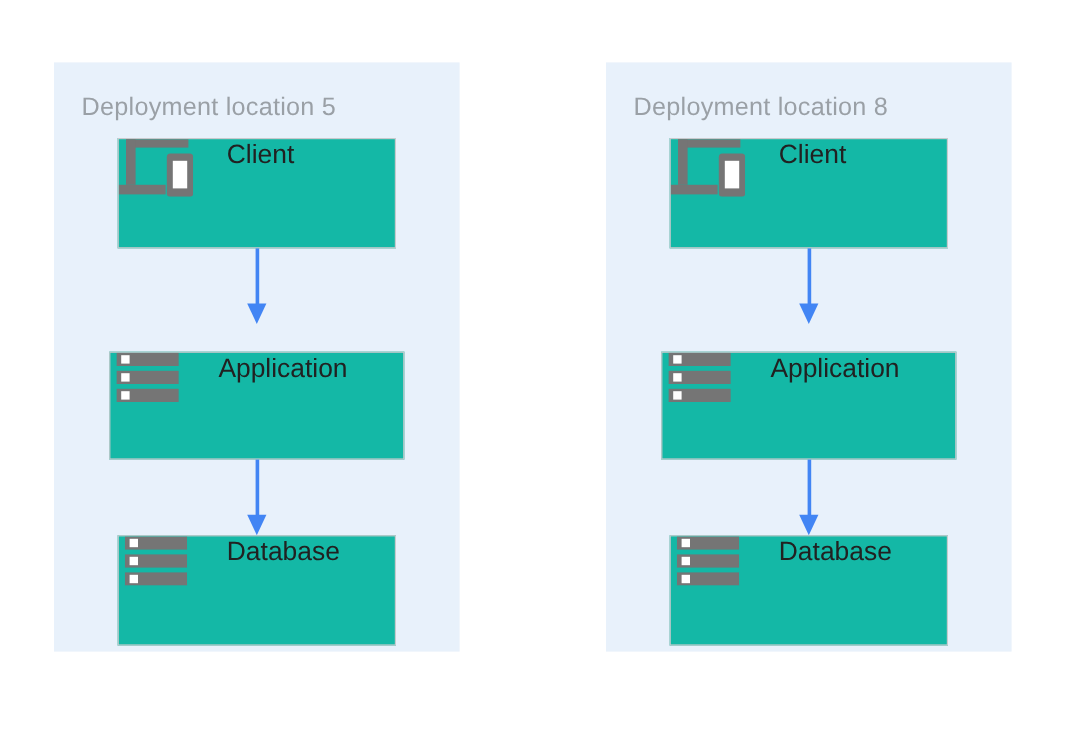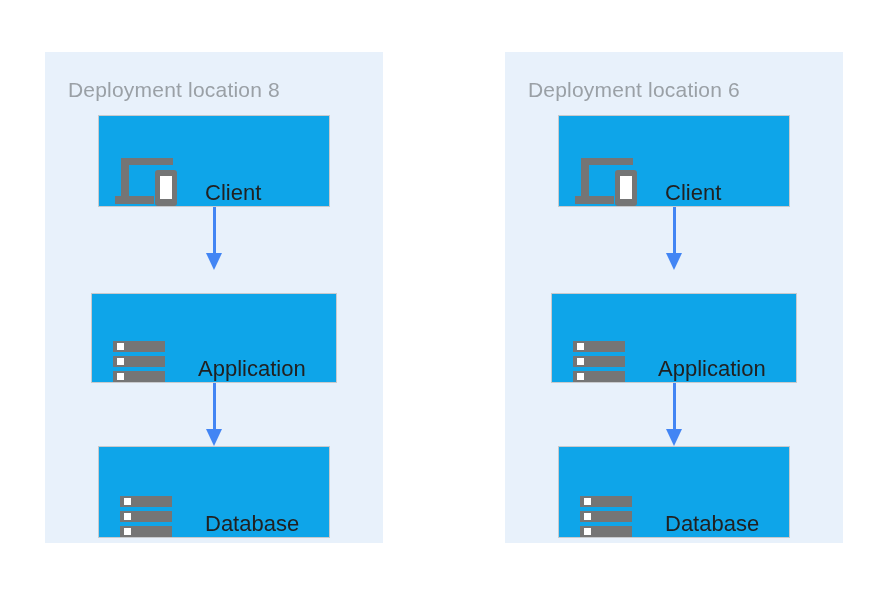--- a/index.html
+++ b/index.html
@@ -39,25 +39,25 @@
     line-height: 24px;
     color: var(--title-gray);
     letter-spacing: 0.2px;
   }
   .nodes {
     display: flex;
     flex-direction: column;
     align-items: center;
   }
   .node {
-    background: #0ea5e9;
+    background: #14b8a6;
     border: 1px solid var(--node-border);
     display: flex;
-    align-items: flex-end;
-    padding-left: 16px;
+    align-items: flex-start;
+    padding-left: 0;
     gap: 28px;
   }
   .node-client, .node-db { width: 232px; height: 92px; }
   .node-app               { width: 246px; height: 90px; margin-top: 23px; }
   .node-label {
     font-size: 22px;
     color: var(--label-color);
     white-space: nowrap;
   }
   .icon-cell {
@@ -88,21 +88,21 @@
     border-top: 17px solid var(--arrow-blue);
     margin-top: -1px;
   }
 </style>
 </head>
 <body>
 
 <div class="canvas">
 
   <section class="panel panel-left">
-    <div class="panel-title">Deployment location 8</div>
+    <div class="panel-title">Deployment location 5</div>
     <div class="nodes">
 
       <div class="node node-client">
         <span class="icon-cell">
           <svg width="62" height="48" viewBox="0 0 62 48" aria-hidden="true">
             <rect class="icon-fill" x="6" y="0" width="52" height="7"></rect>
             <rect class="icon-fill" x="6" y="0" width="8" height="38"></rect>
             <rect class="icon-fill" x="0" y="38" width="39" height="8"></rect>
             <rect class="icon-fill" x="40" y="12" width="22" height="36" rx="3"></rect>
             <rect x="45" y="18" width="12" height="23" fill="#ffffff"></rect>
@@ -146,21 +146,21 @@
             <rect x="4" y="32" width="7" height="7" fill="#ffffff"></rect>
           </svg>
         </span>
         <span class="node-label">Database</span>
       </div>
 
     </div>
   </section>
 
   <section class="panel panel-right">
-    <div class="panel-title">Deployment location 6</div>
+    <div class="panel-title">Deployment location 8</div>
     <div class="nodes">
 
       <div class="node node-client">
         <span class="icon-cell">
           <svg width="62" height="48" viewBox="0 0 62 48" aria-hidden="true">
             <rect class="icon-fill" x="6" y="0" width="52" height="7"></rect>
             <rect class="icon-fill" x="6" y="0" width="8" height="38"></rect>
             <rect class="icon-fill" x="0" y="38" width="39" height="8"></rect>
             <rect class="icon-fill" x="40" y="12" width="22" height="36" rx="3"></rect>
             <rect x="45" y="18" width="12" height="23" fill="#ffffff"></rect>

